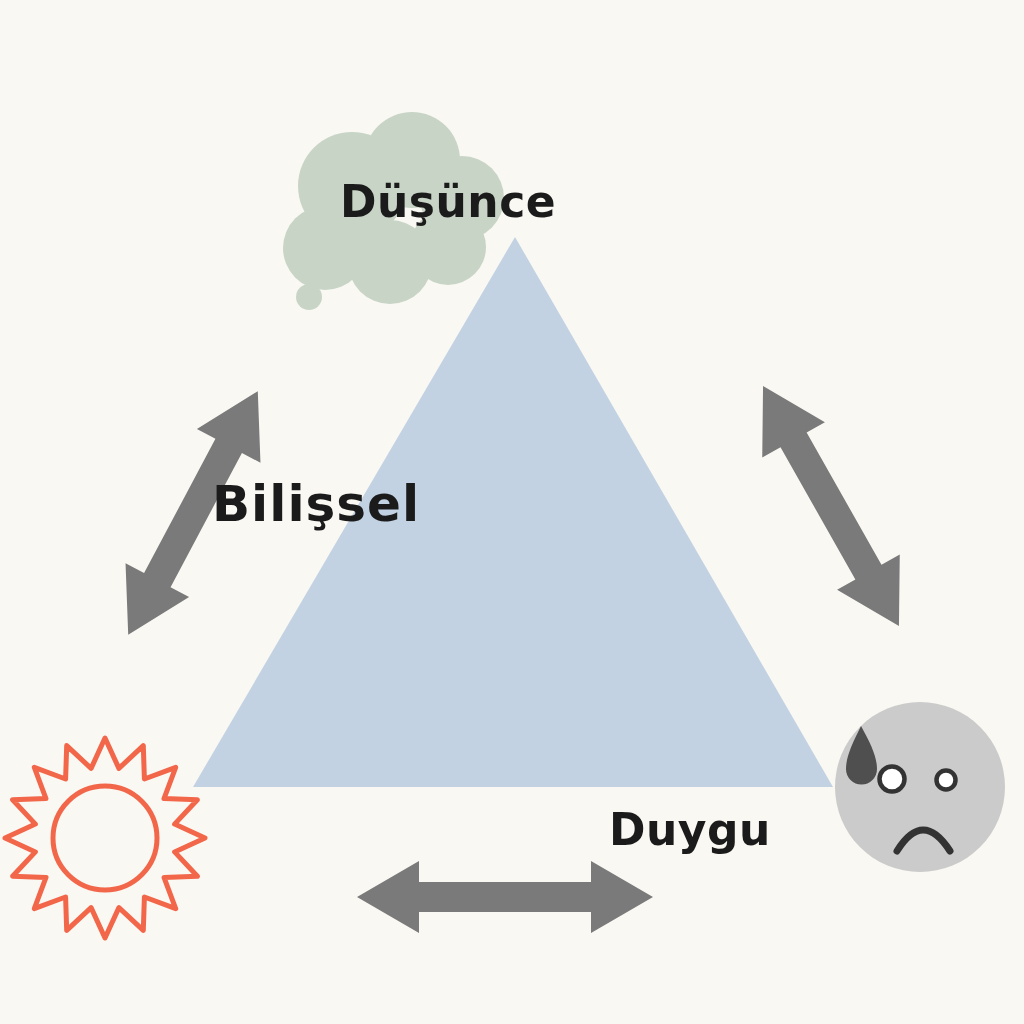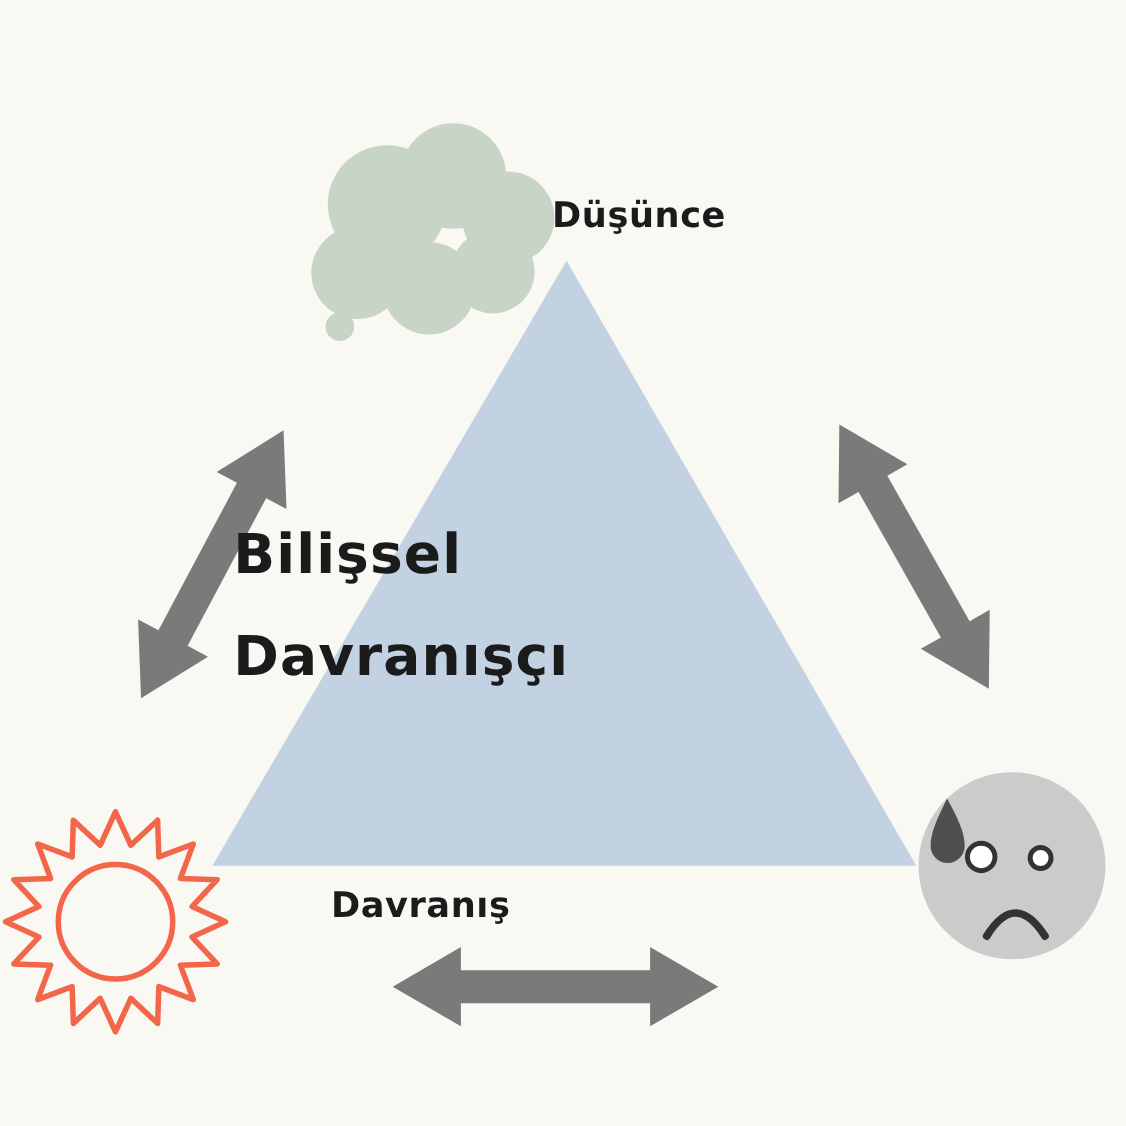--- a/index.html
+++ b/index.html
@@ -23,22 +23,22 @@
     position: absolute;
     left: 0;
     top: 0;
     width: 1024px;
     height: 1024px;
   }
   .label {
     position: absolute;
     font-weight: 700;
     color: var(--text, #1B1B1B);
-    text-align: right;
-    font-size: 32px;
+    text-align: left;
+    font-size: 44px;
     letter-spacing: 0.5px;
     white-space: nowrap;
   }
   .label-thought  { top: 176px; left: 340px; width: 320px; }
   .label-behavior { top: 804px; left: 160px; width: 304px; }
   .label-emotion  { top: 804px; left: 609px; width: 304px; }
   .triangle-title {
     position: absolute;
     top: 458px;
     left: 212px;
@@ -93,19 +93,18 @@
       <circle class="eye" cx="892" cy="779" r="12.5"></circle>
       <circle class="eye" cx="946" cy="780" r="9.5"></circle>
       <path class="mouth" d="M 897 851 Q 923 809 950 851"></path>
     </g>
   </svg>
 
   <div class="label label-thought">Düşünce</div>
 
   <div class="triangle-title">
     <div>Bilişsel</div>
-    <div>Davranışçı</div>
   </div>
 
-  <div class="label label-behavior">Davranış</div>
 
+  <div class="label label-emotion">Duygu</div>
 
 </div>
 
 </body></html>

